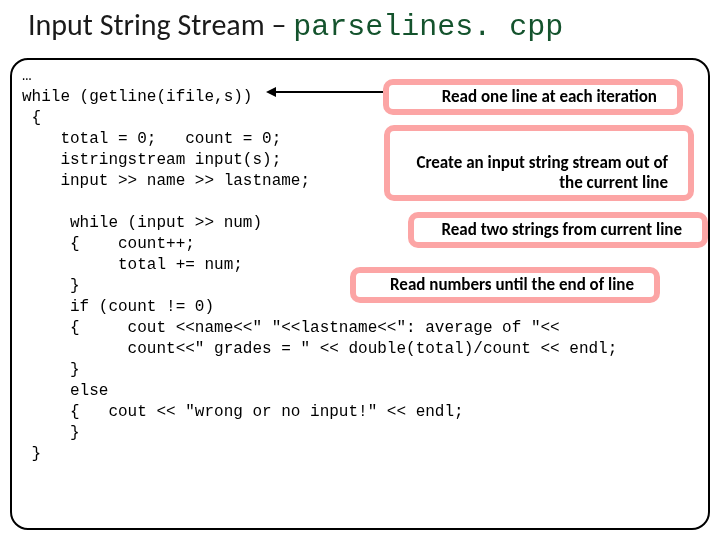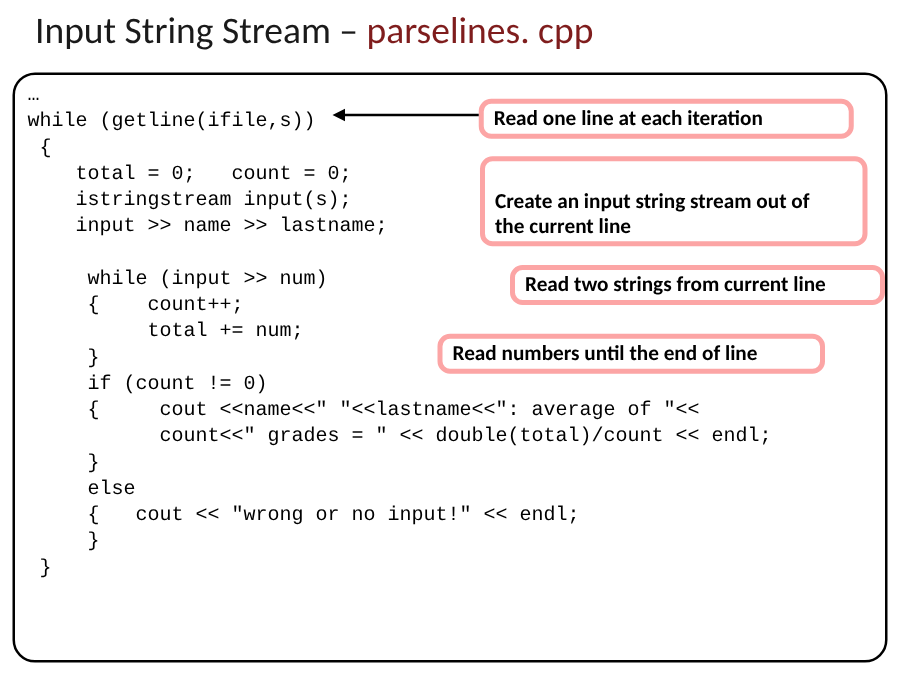--- a/index.html
+++ b/index.html
@@ -19,21 +19,22 @@
   }
   .title {
     position: absolute;
     top: 6px;
     left: 28px;
     font-size: 30px;
     color: #1a1a1a;
     font-family: Calibri, Arial, sans-serif;
   }
   .title .emph {
-    color: #7f1d1d;
+    color: #14532d;
+    font-family: Liberation Mono, monospace;
   }
   .code-box {
     position: absolute;
     top: 58px;
     left: 10px;
     width: 700px;
     height: 472px;
     border: 2px solid #000;
     border-radius: 18px;
     box-sizing: border-box;
@@ -42,28 +43,28 @@
   .code {
     font-family: "Courier New", monospace;
     font-size: 16px;
     line-height: 21px;
     white-space: pre;
     color: #000;
   }
   .callout {
     position: absolute;
     background: #fff;
-    border: 4px solid #fca5a5;
+    border: 6px solid #fca5a5;
     border-radius: 10px;
     font-family: Calibri, Arial, sans-serif;
     font-weight: bold;
     font-size: 17px;
     line-height: 20px;
-    text-align: left;
-    padding: 2px 8px;
+    text-align: right;
+    padding: 2px 20px;
     box-sizing: border-box;
   }
   .arrow {
     position: absolute;
     background: #000;
   }
   .arrow-head-left {
     position: absolute;
     width: 0;
     height: 0;

